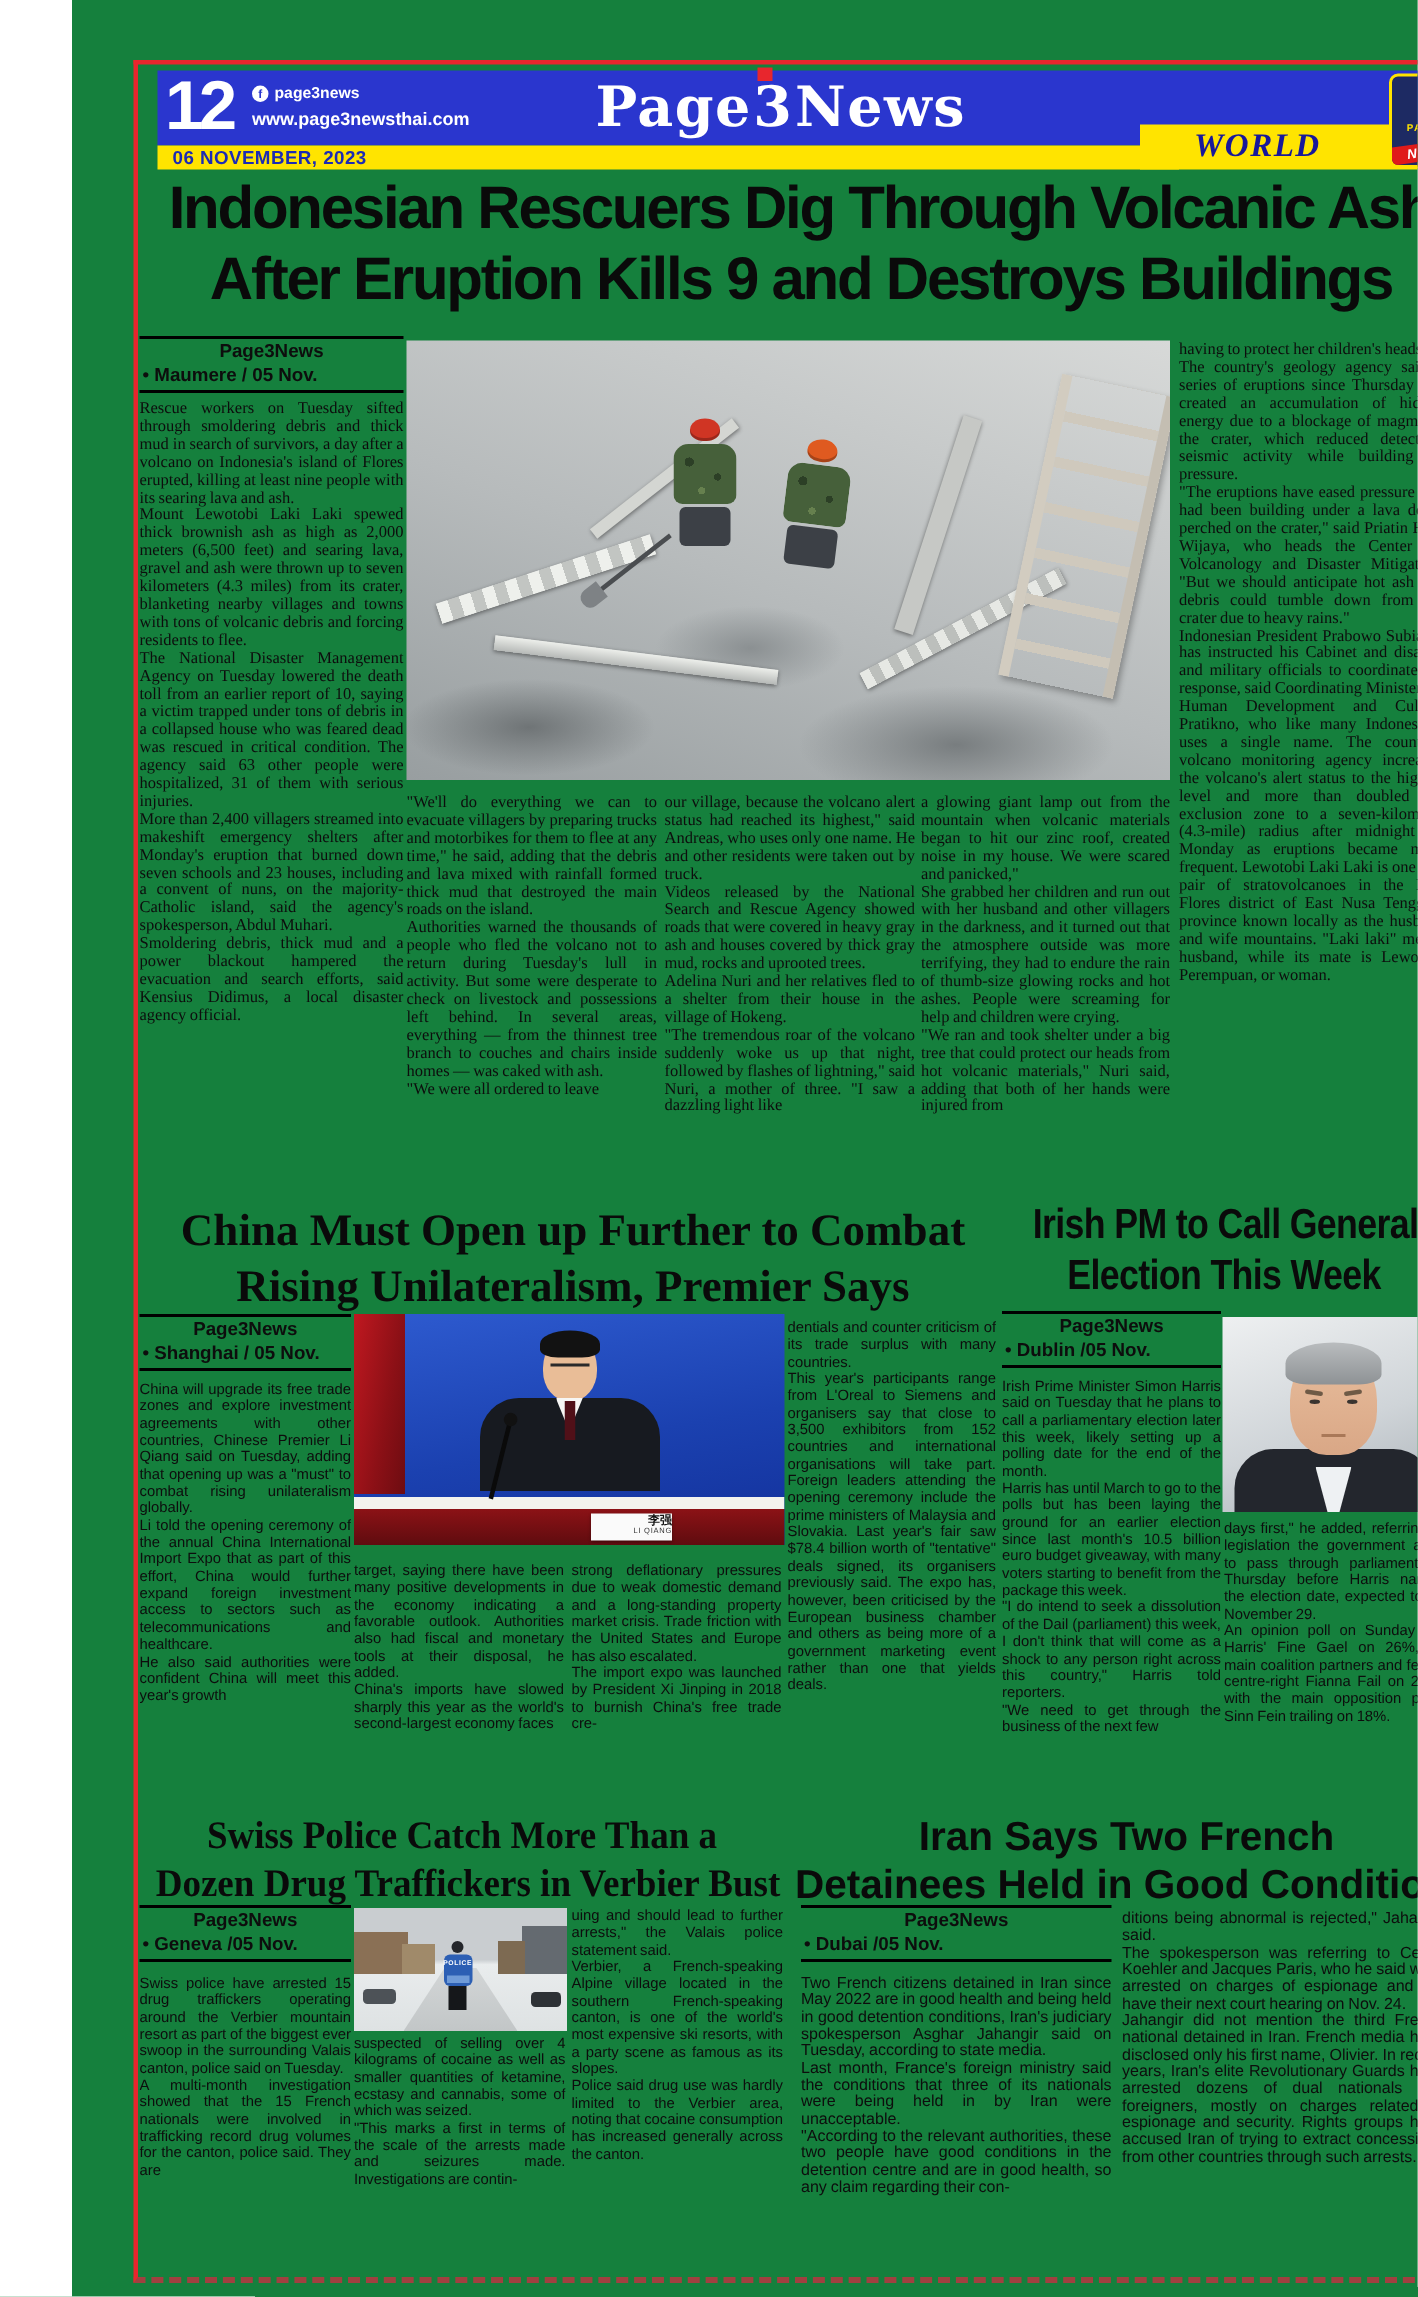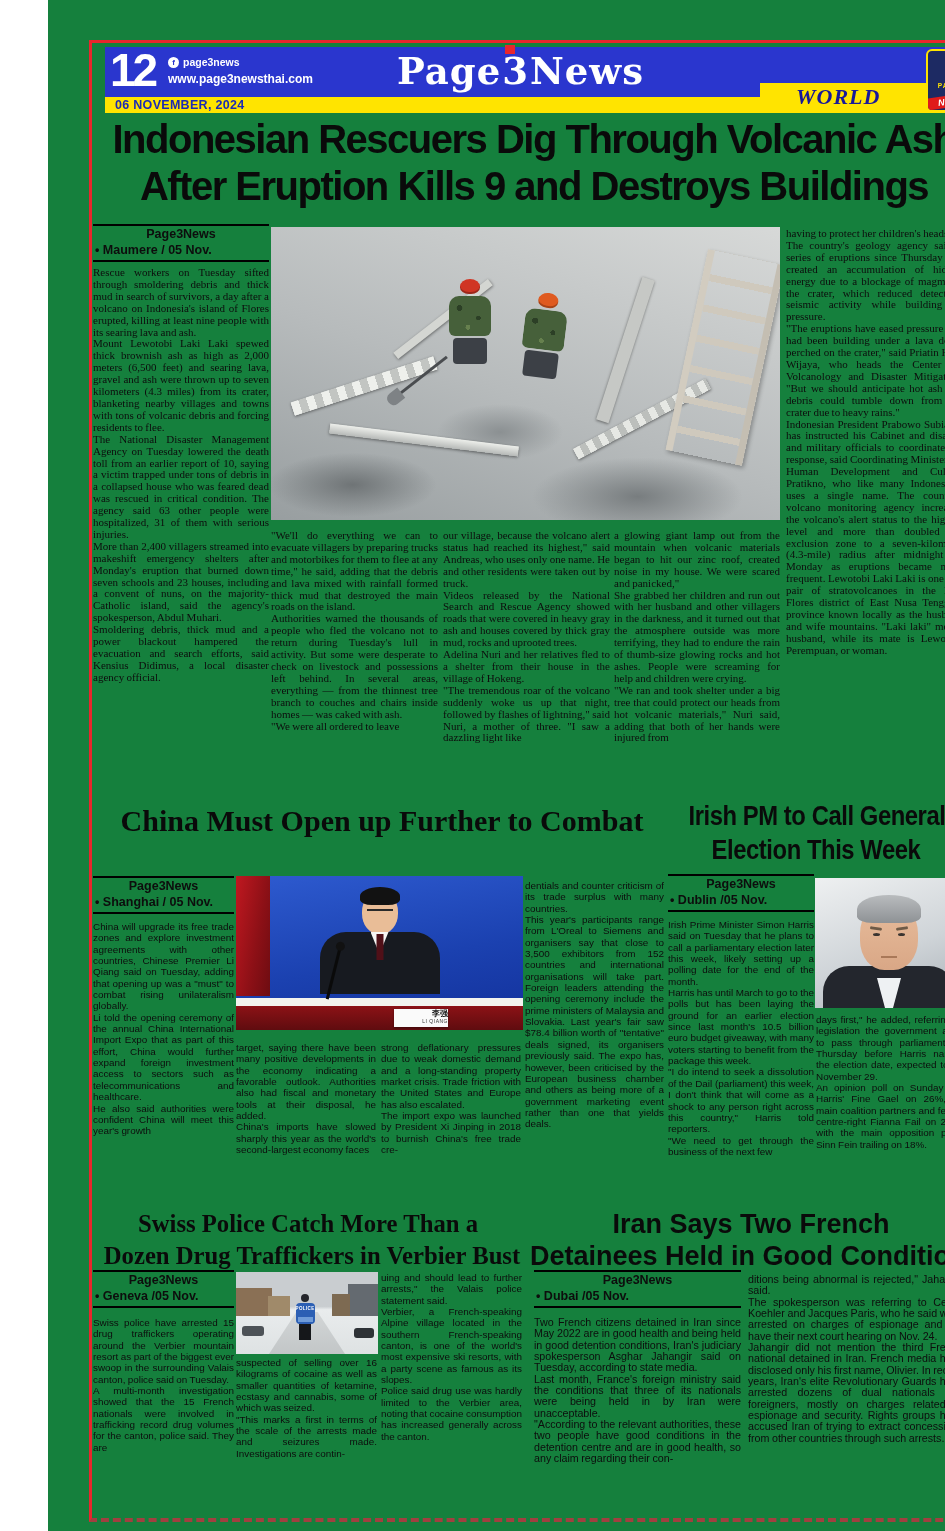--- a/index.html
+++ b/index.html
@@ -182,21 +182,21 @@
 
   <header>
     <div class="blue-bar"></div>
     <div class="page-num">12</div>
     <div class="social">
       <span class="soc-ic">f</span>
       <span>page3news</span>
     </div>
     <div class="website">www.page3newsthai.com</div>
     <div class="np-title"><span>Page</span><span class="t3">3</span><span>News</span></div>
-    <div class="date-strip">06 NOVEMBER, 2024</div>
+    <div class="date-strip">06 NOVEMBER, 2023</div>
     <div class="world-band">
       <span>WORLD</span>
     </div>
     <div class="logo-box">
       <div class="logo-3">3</div>
       <div class="logo-page3">PAGE 3</div>
       <div class="logo-news">NEWS</div>
     </div>
   </header>
 
@@ -247,20 +247,21 @@
 "We ran and took shelter under a big tree that could protect our heads from hot volcanic materials," Nuri said, adding that both of her hands were injured from</div>
     <div class="bodycol fz-a" id="v-c5">having to protect her children's heads.
 The country's geology agency said a series of eruptions since Thursday had created an accumulation of hidden energy due to a blockage of magma in the crater, which reduced detectible seismic activity while building up pressure.
 "The eruptions have eased pressure that had been building under a lava dome perched on the crater," said Priatin Hadi Wijaya, who heads the Center for Volcanology and Disaster Mitigation. "But we should anticipate hot ash and debris could tumble down from the crater due to heavy rains."
 Indonesian President Prabowo Subianto has instructed his Cabinet and disaster and military officials to coordinate the response, said Coordinating Minister for Human Development and Culture Pratikno, who like many Indonesians uses a single name. The country's volcano monitoring agency increased the volcano's alert status to the highest level and more than doubled the exclusion zone to a seven-kilometer (4.3-mile) radius after midnight on Monday as eruptions became more frequent. Lewotobi Laki Laki is one of a pair of stratovolcanoes in the East Flores district of East Nusa Tenggara province known locally as the husband and wife mountains. "Laki laki" means husband, while its mate is Lewotobi Perempuan, or woman.</div>
   </section>
 
   <section>
     <h2 class="hl" id="cn-headline" style="margin:0;">
       <span class="l">China Must Open up Further to Combat</span>
+      <span class="l">Rising Unilateralism, Premier Says</span>
     </h2>
     <div class="byline" id="cn-byline">
       <div class="rule"></div>
       <div class="src">Page3News</div>
       <div class="dl">• Shanghai / 05 Nov.</div>
       <div class="rule"></div>
     </div>
     <div id="photo-china">
       <div class="cn-flag"></div>
       <div class="liq">
@@ -346,21 +347,21 @@
         <div class="cop-head"></div>
         <div class="cop-jacket">
           <span class="pol">POLICE</span>
           <span class="cop-panel"></span>
         </div>
         <div class="cop-legs"></div>
       </div>
     </div>
     <div class="bodycol fz-b" id="sw-c1">Swiss police have arrested 15 drug traffickers operating around the Verbier mountain resort as part of the biggest ever swoop in the surrounding Valais canton, police said on Tuesday.
 A multi-month investigation showed that the 15 French nationals were involved in trafficking record drug volumes for the canton, police said. They are</div>
-    <div class="bodycol fz-b" id="sw-c2">suspected of selling over 16 kilograms of cocaine as well as smaller quantities of ketamine, ecstasy and cannabis, some of which was seized.
+    <div class="bodycol fz-b" id="sw-c2">suspected of selling over 4 kilograms of cocaine as well as smaller quantities of ketamine, ecstasy and cannabis, some of which was seized.
 "This marks a first in terms of the scale of the arrests made and seizures made. Investigations are contin-</div>
     <div class="bodycol fz-b" id="sw-c3">uing and should lead to further arrests," the Valais police statement said.
 Verbier, a French-speaking Alpine village located in the southern French-speaking canton, is one of the world's most expensive ski resorts, with a party scene as famous as its slopes.
 Police said drug use was hardly limited to the Verbier area, noting that cocaine consumption has increased generally across the canton.</div>
   </section>
 
   <section>
     <h2 class="hl" id="irn-headline" style="margin:0;">
       <span class="l">Iran Says Two French</span>
       <span class="l">Detainees Held in Good Conditions</span>

